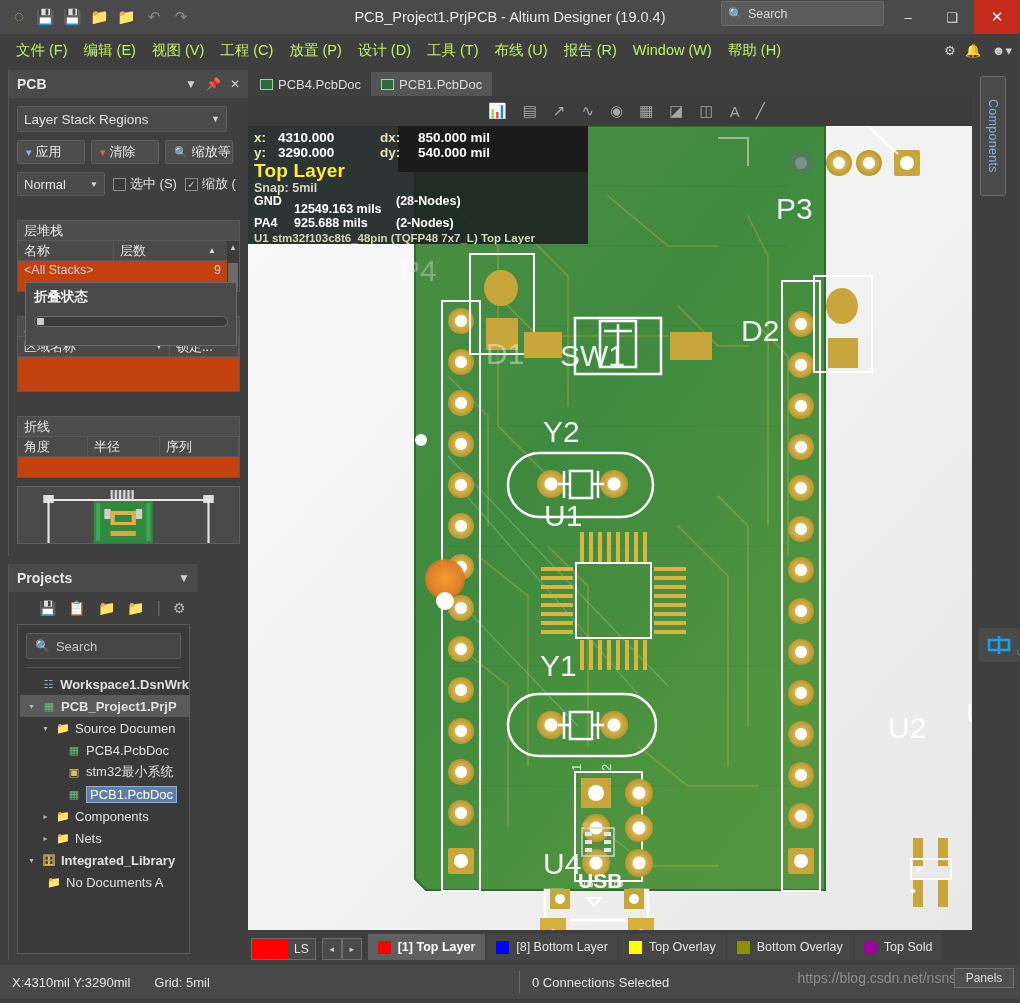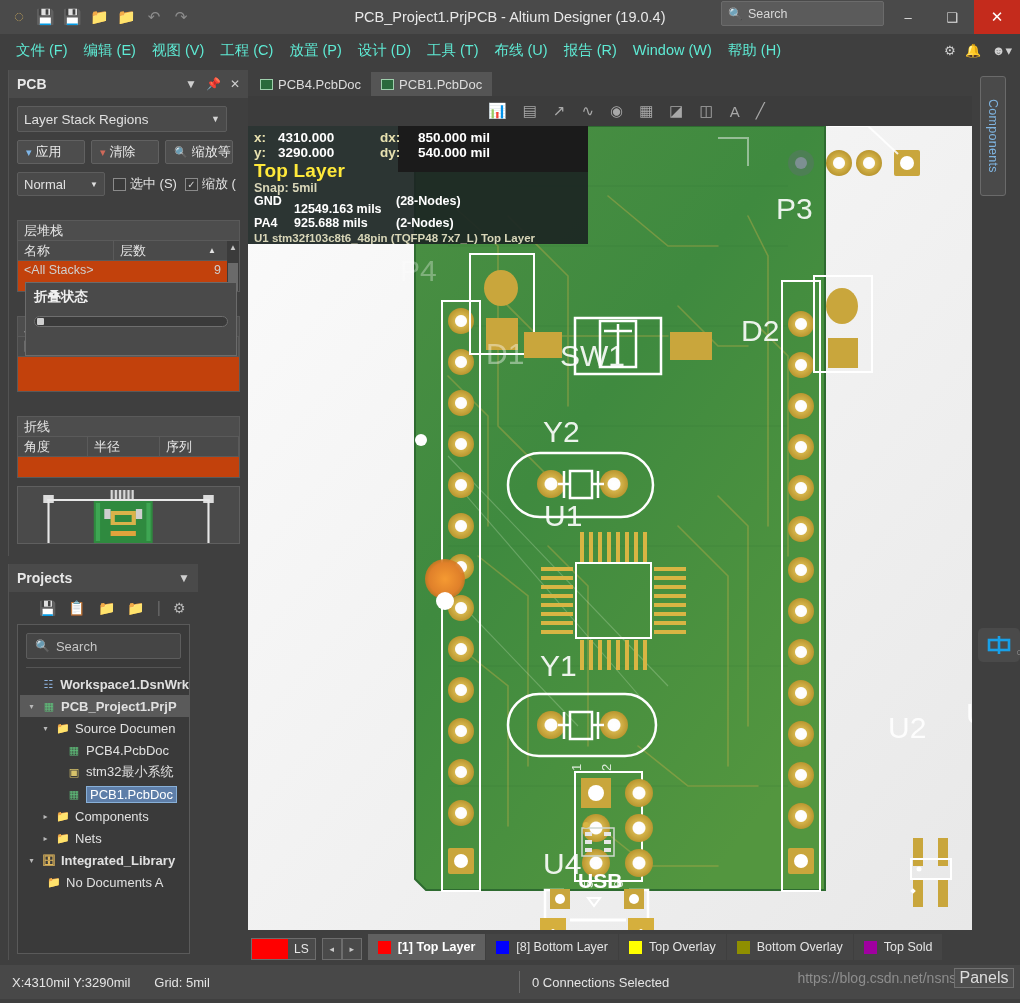--- a/index.html
+++ b/index.html
@@ -24,21 +24,21 @@
               display:flex; align-items:center; padding:0 6px; gap:5px; }
   .tb-search span.ph{ font-size:12.5px; color:#d8d8d8; }
   .wbtn{ position:absolute; top:0; width:44px; height:34px; display:flex;
          align-items:center; justify-content:center; color:#e2e2e2; font-size:13px; }
   .wbtn.min{ right:90px; } .wbtn.max{ right:46px; }
   .wbtn.close{ right:0; width:46px; background:#c42b1c; color:#fff; font-size:15px; }
 
   
   .menubar{ position:absolute; left:0; top:34px; width:1020px; height:32px;
             background:#3f3f3f; display:flex; align-items:center; padding-left:8px; }
-  .menu-item{ font-size:14.5px; color:#5eead4; padding:3px 8px; white-space:nowrap; }
+  .menu-item{ font-size:14.5px; color:#bef264; padding:3px 8px; white-space:nowrap; }
   .menu-right{ position:absolute; right:8px; display:flex; align-items:center; gap:10px; }
   .menu-right .mic{ color:#d0d0d0; font-size:13px; }
 
   
   .leftdock{ position:absolute; left:0; top:70px; width:248px; height:890px;
              background:#3f3f3f; }
   .panel-head{ height:28px; background:#4a4a4a; display:flex; align-items:center;
                padding:0 8px; }
   .panel-head .ttl{ font-size:14px; font-weight:bold; color:#e8e8e8; flex:1; }
   .panel-head .hic{ color:#cfcfcf; font-size:12px; margin-left:9px; }
@@ -79,21 +79,21 @@
   .grid-hd .c{ padding:1px 6px; border-right:1px solid #5a5a5a; }
   .grid-row{ display:flex; height:20px; font-size:12.5px; color:#cfcfcf; }
   .grid-row .c{ padding:2px 6px; }
   .scrollv{ position:absolute; right:0; top:20px; width:12px; bottom:0;
             background:#3b3b3b; }
   .sbthumb{ position:absolute; left:1px; right:1px; top:22px; height:28px;
             background:#6a6a6a; }
   .sbarr{ position:absolute; left:0; width:12px; height:12px; font-size:8px;
           color:#c8c8c8; display:flex; align-items:center; justify-content:center; }
 
-  .fold{ position:absolute; left:16px; top:212px; width:212px; height:74px;
+  .fold{ position:absolute; left:16px; top:212px; width:212px; height:64px;
          background:#4a4a4a; border:1px solid #6b6b6b; padding:5px 8px; z-index:5; }
   .fold .ft{ font-size:13.5px; font-weight:bold; color:#f0f0f0; }
   .fold .track{ margin-top:10px; height:11px; background:#3a3a3a;
                 border:1px solid #6e6e6e; border-radius:6px; position:relative; }
   .fold .knob{ position:absolute; left:2px; top:1px; width:7px; height:7px;
                background:#cfcfcf; border-radius:1px; }
 
   .preview{ margin-top:8px; height:58px; background:#4a4a4a; border:1px solid #5f5f5f;
             position:relative; overflow:hidden; }
 
@@ -186,21 +186,21 @@
   .statusbar{ position:absolute; left:0; bottom:0; width:1020px; height:43px;
               background:#3f3f3f; }
   .sb-inner{ position:absolute; left:0; top:5px; width:1020px; height:34px;
              background:#484848; display:flex; align-items:center; }
   .sb-seg{ height:34px; display:flex; align-items:center; padding:0 12px;
            font-size:13px; color:#e4e4e4; }
   .sb-sep{ width:1px; height:22px; background:#6a6a6a; }
   .sb-water{ position:absolute; right:14px; top:10px; font-size:14px;
              color:#8d8d8d; }
   .panels-btn{ position:absolute; right:6px; top:8px; width:60px; height:20px;
-               background:#4f4f4f; border:1px solid #707070; font-size:16px;
+               background:#4f4f4f; border:1px solid #707070; font-size:12px;
                color:#dddddd; display:flex; align-items:center;
                justify-content:center; }
 </style>
 </head>
 <body>
 
 <div id="app">
 
   <div class="titlebar">
     <div class="tb-icons">

